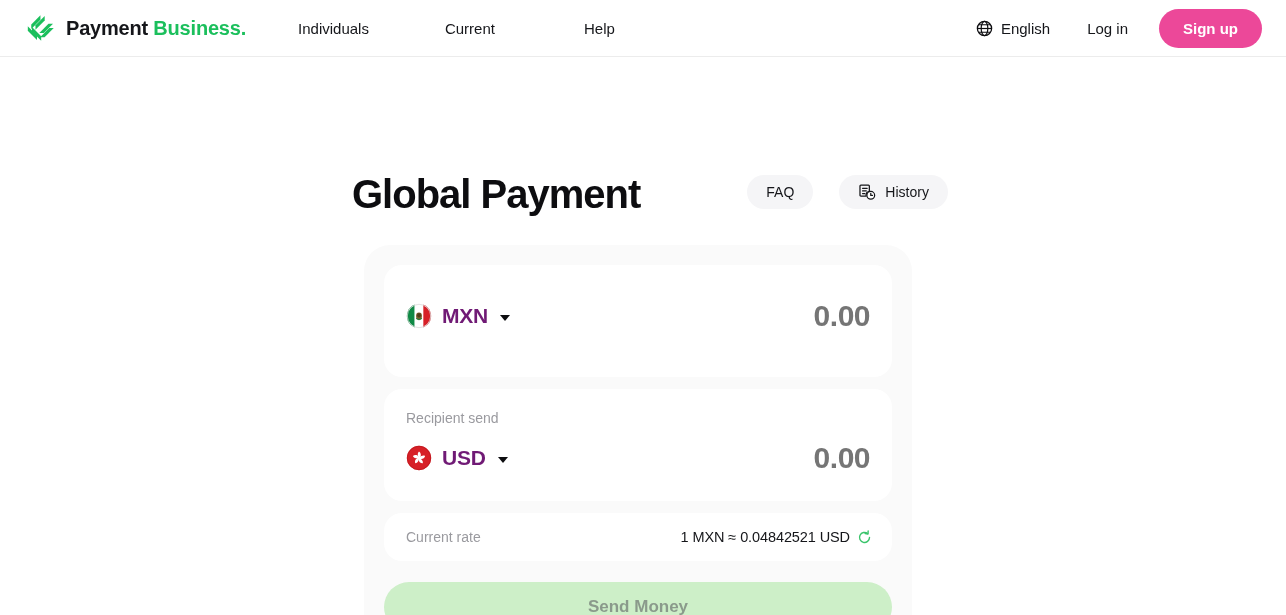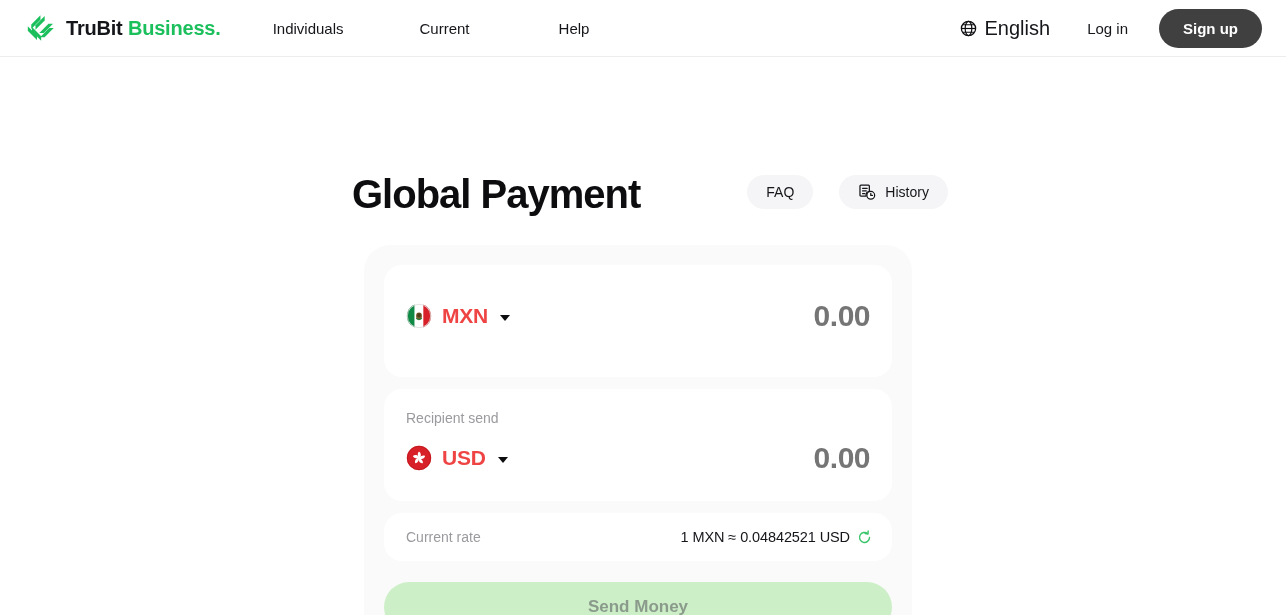--- a/index.html
+++ b/index.html
@@ -60,37 +60,37 @@
   .header-right {
     margin-left: auto;
     display: flex;
     align-items: center;
     gap: 0;
   }
   .lang {
     display: flex;
     align-items: center;
     gap: 8px;
-    font-size: 20px;
+    font-size: 15px;
     color: #15161a;
     font-weight: 500;
     cursor: pointer;
   }
   .globe { width: 17px; height: 17px; display: block; }
   .login {
     font-size: 15px;
     color: #15161a;
     font-weight: 500;
     margin-left: 37px;
     cursor: pointer;
     white-space: nowrap;
   }
   .signup {
     margin-left: 31px;
-    background: #404040;
+    background: #ec4899;
     color: #ffffff;
     font-size: 15px;
     font-weight: 700;
     border: none;
     border-radius: 999px;
     padding: 11px 24px;
     cursor: pointer;
     font-family: inherit;
     white-space: nowrap;
   }
@@ -177,21 +177,21 @@
     background: none;
     border: none;
     cursor: pointer;
     padding: 0;
     font-family: inherit;
   }
   .flag { width: 26px; height: 26px; display: block; flex: none; }
   .cur-code {
     font-size: 21px;
     font-weight: 700;
-    color: #ef4444;
+    color: #701a75;
     letter-spacing: -0.2px;
   }
   .caret {
     width: 0; height: 0;
     border-left: 5px solid transparent;
     border-right: 5px solid transparent;
     border-top: 6px solid #0d0d10;
     margin-left: 2px;
     margin-top: 3px;
   }
@@ -256,21 +256,21 @@
           <path d="M15.4 2.3 L5.6 12.2 L5.6 17.0 L15.4 7.1 Z"></path>
           <path d="M19.9 3.1 L10.1 13.0 L10.1 17.8 L19.9 7.9 Z"></path>
           <path d="M29.6 15.9 L19.8 25.8 L15.0 25.8 L24.8 15.9 Z"></path>
           <path d="M28.8 11.4 L19.0 21.3 L14.2 21.3 L24.0 11.4 Z"></path>
           <path d="M16.2 29.5 L6.4 19.6 L6.4 14.8 L16.2 24.7 Z"></path>
           <path d="M11.7 28.7 L1.9 18.8 L1.9 14.0 L11.7 23.9 Z"></path>
         </g>
       </svg>
     </span>
     <span class="brand-text">
-      <span class="t1">TruBit</span><span class="t2"> Business.</span>
+      <span class="t1">Payment</span><span class="t2"> Business.</span>
     </span>
   </div>
 
   <nav class="nav">
     <a class="nav-link n0">Individuals</a>
     <a class="nav-link n1">Current</a>
     <a class="nav-link n2">Help</a>
   </nav>
 
   <div class="header-right">

